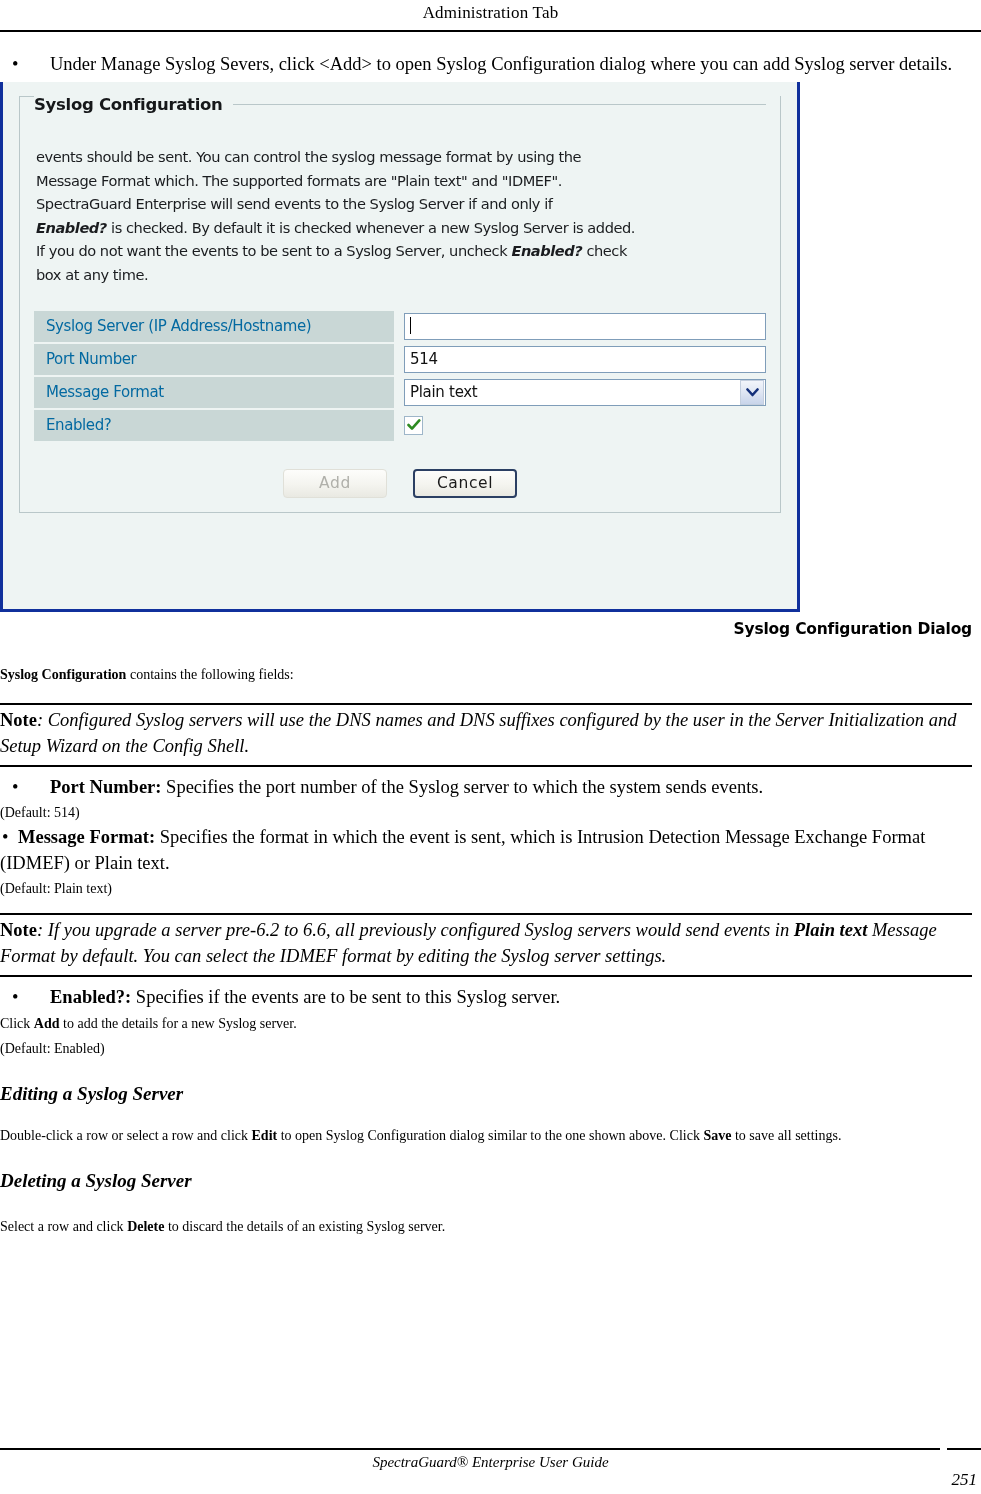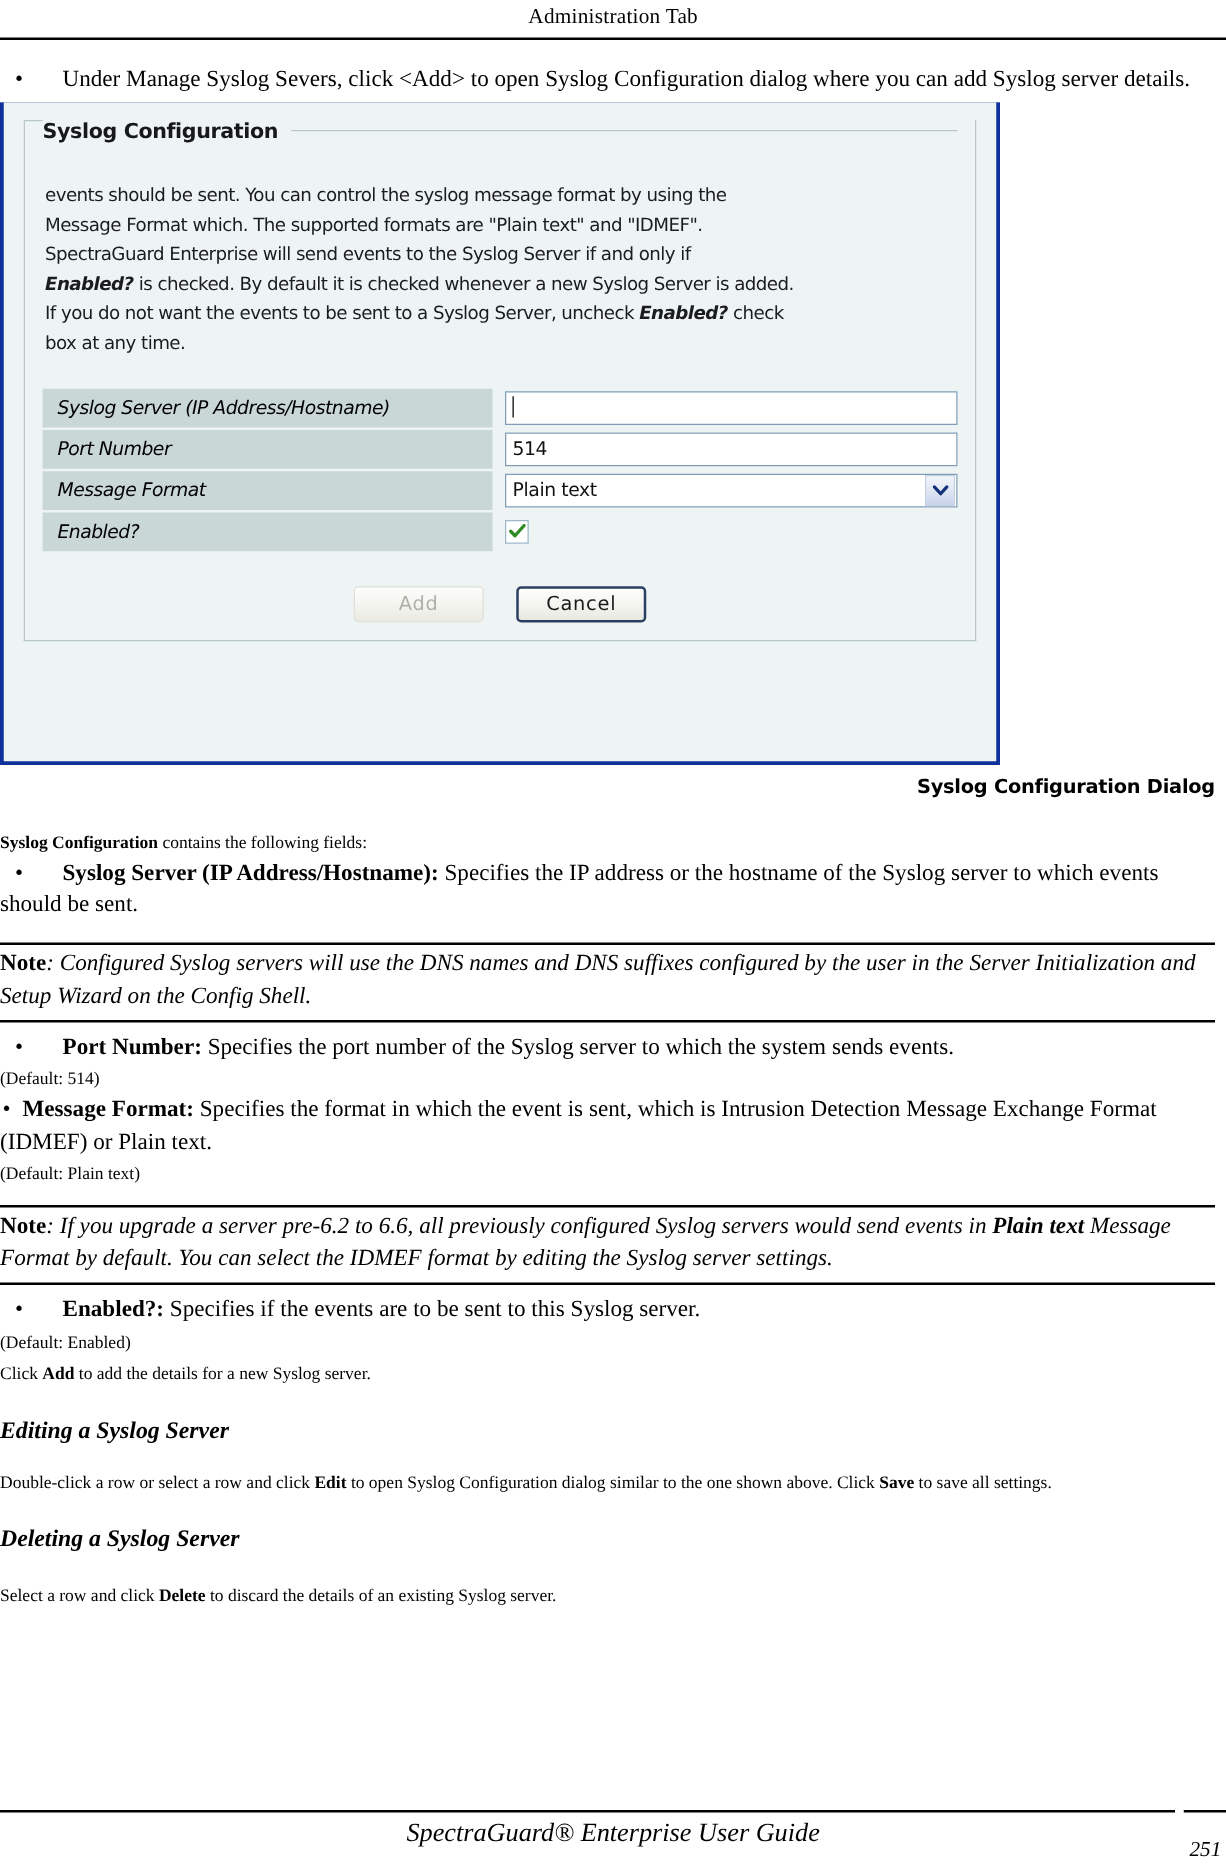--- a/index.html
+++ b/index.html
@@ -194,23 +194,22 @@
     padding: 0;
     vertical-align: middle;
   }
   .lbl-cell {
     width: 374px;
     background: #c9d7d6;
     height: 31px;
     padding-left: 12px !important;
     font-family: "DejaVu Sans", sans-serif;
     font-size: 15px;
-    color: #000000;
+    color: #0369a1;
     letter-spacing: -0.4px;
-    font-style: italic;
   }
   .val-cell {
     padding-left: 10px !important;
     height: 31px;
   }
 
   .txtbox {
     width: 362px;
     height: 27px;
     box-sizing: border-box;
@@ -361,21 +360,21 @@
     position: relative;
     height: 30px;
   }
   .footer-center {
     position: absolute;
     left: 0;
     right: 0;
     top: 4px;
     text-align: center;
     font-style: italic;
-    font-size: 21px;
+    font-size: 15px;
     font-family: "Liberation Serif", "DejaVu Serif", serif;
   }
   .footer-page {
     position: absolute;
     right: 4px;
     top: 4px;
     font-style: italic;
     font-size: 17px;
     margin-top: 16px;
   }
@@ -475,23 +474,20 @@
         </div>
       </div>
     </div>
 
     <div class="caption">Syslog Configuration Dialog</div>
 
     <div class="sp-24"></div>
 
     <p><b>Syslog Configuration</b><span> contains the following fields:</span></p>
 
-    <div class="bullet-para">
-      <span class="bullet">•</span><b>Syslog Server (IP Address/Hostname):</b><span> Specifies the IP address or the hostname of the Syslog server to which events should be sent.</span>
-    </div>
 
     <div class="sp-16"></div>
 
     <div class="note">
       <p><span class="note-lbl">Note</span><span>: Configured Syslog servers will use the DNS names and DNS suffixes configured by the user in the Server Initialization and Setup Wizard on the Config Shell.</span></p>
     </div>
 
     <div class="sp-8"></div>
 
     <div class="bullet-para">
@@ -508,22 +504,22 @@
 
     <div class="note">
       <p><span class="note-lbl">Note</span><span>: If you upgrade a server pre-6.2 to 6.6, all previously configured Syslog servers would send events in </span><b>Plain text</b><span> Message Format by default. You can select the IDMEF format by editing the Syslog server settings.</span></p>
     </div>
 
     <div class="sp-8"></div>
 
     <div class="bullet-para">
       <span class="bullet">•</span><b>Enabled?:</b><span> Specifies if the events are to be sent to this Syslog server.</span>
     </div>
+    <p><span>Click </span><b>Add</b><span> to add the details for a new Syslog server.</span></p>
     <p>(Default: Enabled)</p>
-    <p><span>Click </span><b>Add</b><span> to add the details for a new Syslog server.</span></p>
 
     <div class="sp-20"></div>
 
     <div class="subhead">Editing a Syslog Server</div>
 
     <div class="sp-16"></div>
 
     <p><span>Double-click a row or select a row and click </span><b>Edit</b><span> to open Syslog Configuration dialog similar to the one shown above. Click </span><b>Save</b><span> to save all settings.</span></p>
 
     <div class="sp-20"></div>

